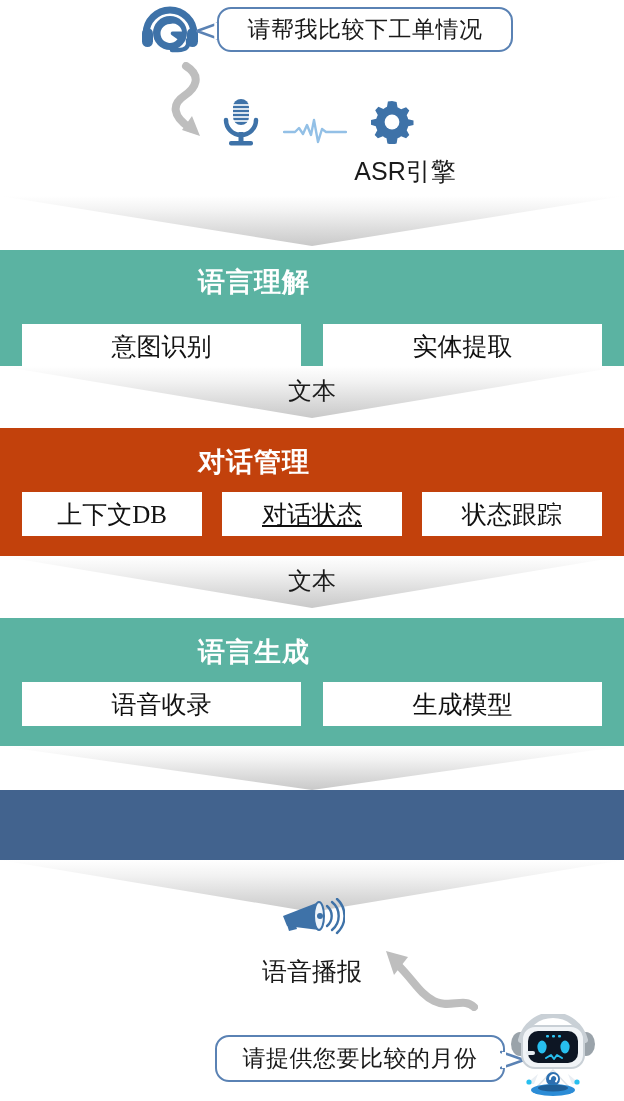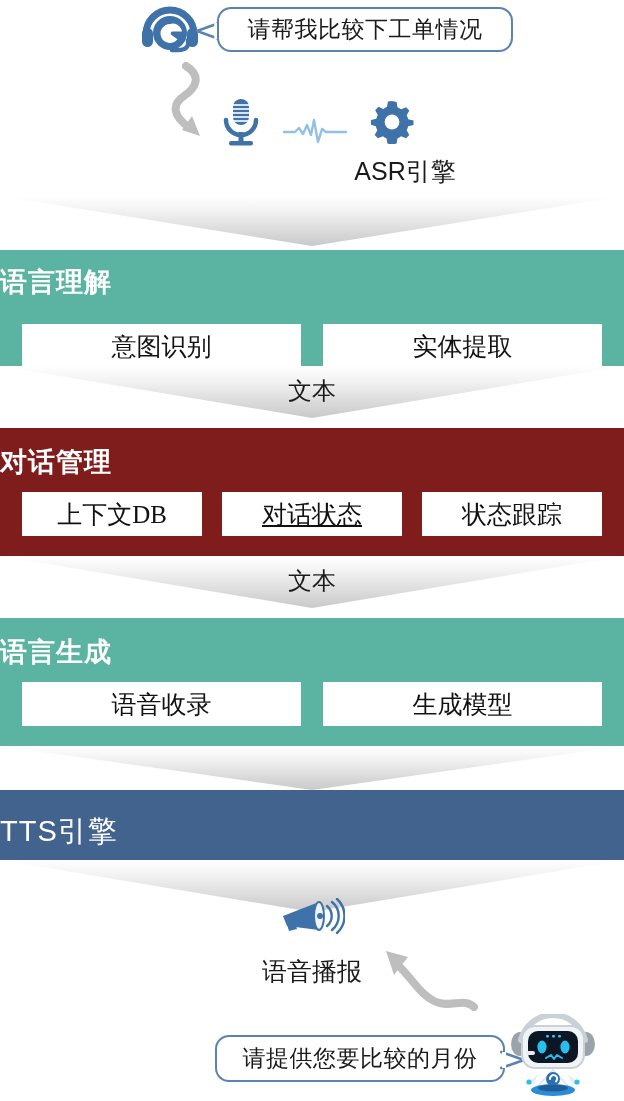--- a/index.html
+++ b/index.html
@@ -73,35 +73,35 @@
     font-size:24px;color:#1a1a1a;pointer-events:none;
   }
   #flabel-1{top:375px;}
   #flabel-2{top:565px;}
 
   
   .stage-block{
     position:absolute;left:0;width:624px;box-sizing:border-box;
   }
   .stage-title{
-    position:absolute;left:0;width:496px;
+    position:absolute;left:6px;width:496px;text-align:center;
     color:#ffffff;font-weight:bold;font-size:27px;
     letter-spacing:1px;
   }
   .sub-row{position:absolute;left:0;width:624px;display:flex;}
   .sub-box{
     background:#ffffff;
     height:44px;
     display:flex;align-items:center;justify-content:center;
     font-size:25px;color:#111111;
     white-space:nowrap;
   }
 
   #block-nlu{top:250px;height:116px;background:#5BB3A2;}
-  #block-dm{top:428px;height:128px;background:#7f1d1d;}
+  #block-dm{top:428px;height:128px;background:#c2410c;}
   #block-nlg{top:618px;height:128px;background:#5BB3A2;}
   #block-tts{top:790px;height:70px;background:#42638E;}
   #tts-title{font-weight:normal;font-size:29px;top:812px;}
 
   
   .icon-speaker{position:absolute;left:279px;top:898px;width:66px;height:44px;}
   #cap-play{
     position:absolute;left:0;width:624px;text-align:center;top:955px;
     font-size:25px;color:#1a1a1a;
   }
@@ -204,21 +204,20 @@
     <div class="stage-title" style="top:16px;">语言生成</div>
     <div class="sub-row" style="top:64px;padding:0 22px;box-sizing:border-box;gap:22px;">
       <div class="sub-box" style="flex:1;">语音收录</div>
       <div class="sub-box" style="flex:1;">生成模型</div>
     </div>
   </div>
 
   <div class="funnel" id="funnel-4"></div>
 
   <div class="stage-block" id="block-tts"></div>
-  <div class="stage-title" id="tts-title">TTS引擎</div>
 
   <div class="funnel" id="funnel-5"></div>
 
   <svg class="icon-speaker" viewBox="0 0 66 44">
     <path d="M6 20 L10 33 L18 31 L15 21 Z" fill="#3E72A8"></path>
     <path d="M4 18 L40 4 L40 32 L8 28 Z" fill="#3E72A8"></path>
     <ellipse cx="40" cy="18" rx="5" ry="14" fill="#eef4fa" stroke="#3E72A8" stroke-width="2"></ellipse>
     <circle cx="41" cy="18" r="3" fill="#3E72A8"></circle>
     <path d="M48 8 a13 13 0 0 1 0 20" fill="none" stroke="#3E72A8" stroke-width="2.4" stroke-linecap="round"></path>
     <path d="M53 4 a18 18 0 0 1 0 28" fill="none" stroke="#3E72A8" stroke-width="2.4" stroke-linecap="round"></path>

